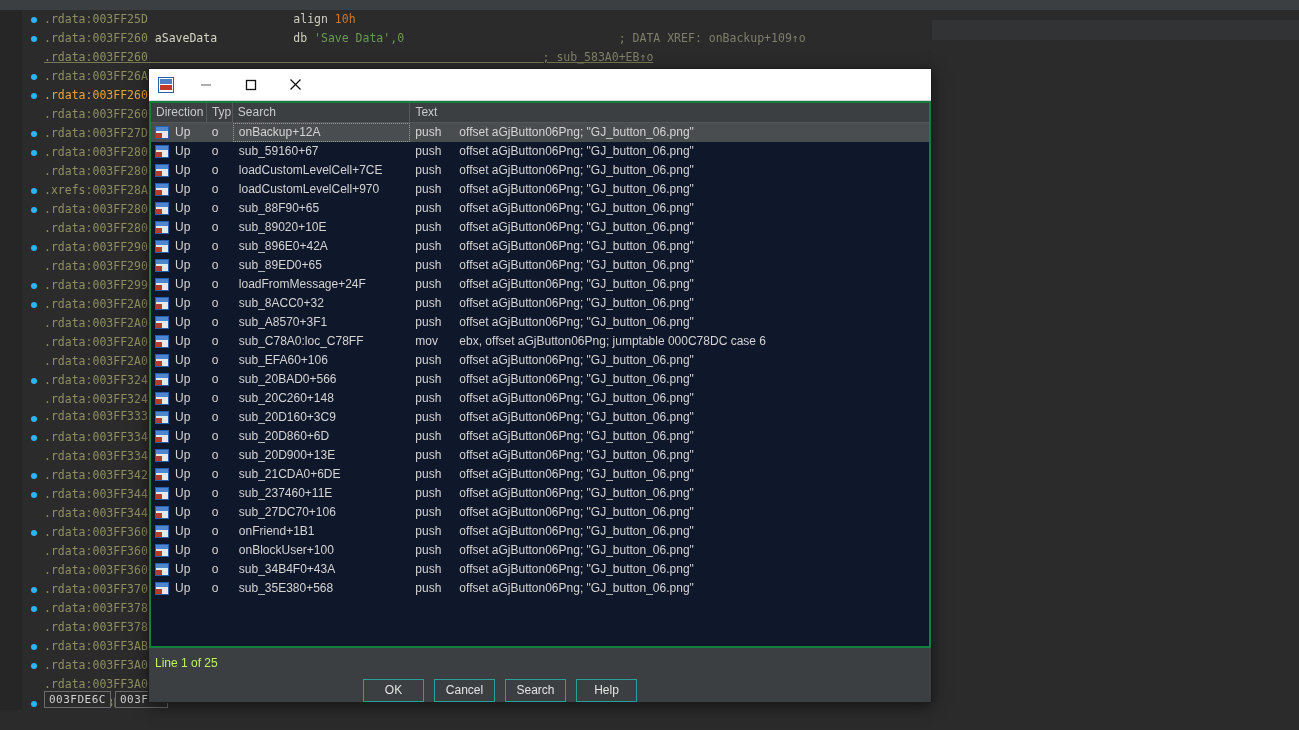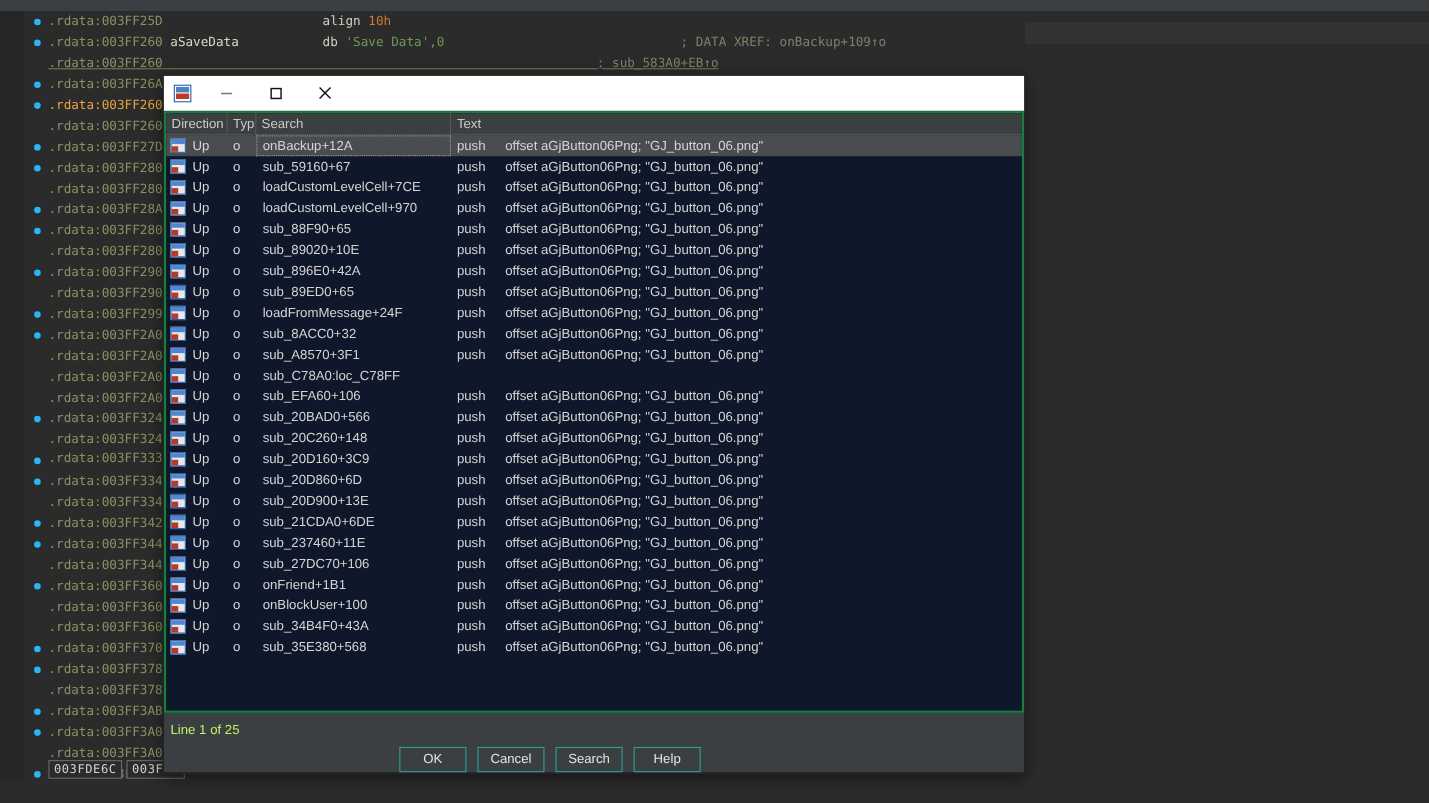--- a/index.html
+++ b/index.html
@@ -319,21 +319,21 @@
         <div class="dline" style="top: 57px;"><span class="addr">.rdata:003FF26A</span><span> </span><span>                    </span><span class="kw">align </span><span class="num">4</span></div>
         <div class="dot" style="top: 83px;"></div>
         <div class="dline" style="top: 76px;"><span class="addr hl">.rdata:003FF260</span><span> </span></div>
         <div class="dline" style="top: 95px;"><span class="addr">.rdata:003FF260</span><span> </span></div>
         <div class="dot" style="top: 121px;"></div>
         <div class="dline" style="top: 114px;"><span class="addr">.rdata:003FF27D</span><span> </span></div>
         <div class="dot" style="top: 140px;"></div>
         <div class="dline" style="top: 133px;"><span class="addr">.rdata:003FF280</span><span> </span></div>
         <div class="dline" style="top: 152px;"><span class="addr">.rdata:003FF280</span><span> </span></div>
         <div class="dot" style="top: 178px;"></div>
-        <div class="dline" style="top: 171px;"><span class="addr">.rdata:003FF28A</span><span> </span></div>
+        <div class="dline" style="top: 171px;"><span class="addr">.xrefs:003FF28A</span><span> </span></div>
         <div class="dot" style="top: 197px;"></div>
         <div class="dline" style="top: 190px;"><span class="addr">.rdata:003FF280</span><span> </span></div>
         <div class="dline" style="top: 209px;"><span class="addr">.rdata:003FF280</span><span> </span></div>
         <div class="dot" style="top: 235px;"></div>
         <div class="dline" style="top: 228px;"><span class="addr">.rdata:003FF290</span><span> </span></div>
         <div class="dline" style="top: 247px;"><span class="addr">.rdata:003FF290</span><span> </span></div>
         <div class="dot" style="top: 273px;"></div>
         <div class="dline" style="top: 266px;"><span class="addr">.rdata:003FF299</span><span> </span></div>
         <div class="dot" style="top: 292px;"></div>
         <div class="dline" style="top: 285px;"><span class="addr">.rdata:003FF2A0</span><span> </span></div>
@@ -512,20 +512,21 @@
               <div class="cell c-addr">sub_A8570+3F1</div>
               <div class="cell c-text"><span class="txt-mn">push</span><span>offset aGjButton06Png; "GJ_button_06.png"</span></div>
             </div>
             <div class="xrow">
               <div class="cell c-dir">
                 <span class="xref-icon"></span>
                 <span>Up</span>
               </div>
               <div class="cell c-typ">o</div>
               <div class="cell c-addr">sub_C78A0:loc_C78FF</div>
+              <div class="cell c-text"><span class="txt-mn">mov</span><span>ebx, offset aGjButton06Png; jumptable 000C78DC case 6</span></div>
             </div>
             <div class="xrow">
               <div class="cell c-dir">
                 <span class="xref-icon"></span>
                 <span>Up</span>
               </div>
               <div class="cell c-typ">o</div>
               <div class="cell c-addr">sub_EFA60+106</div>
               <div class="cell c-text"><span class="txt-mn">push</span><span>offset aGjButton06Png; "GJ_button_06.png"</span></div>
             </div>

